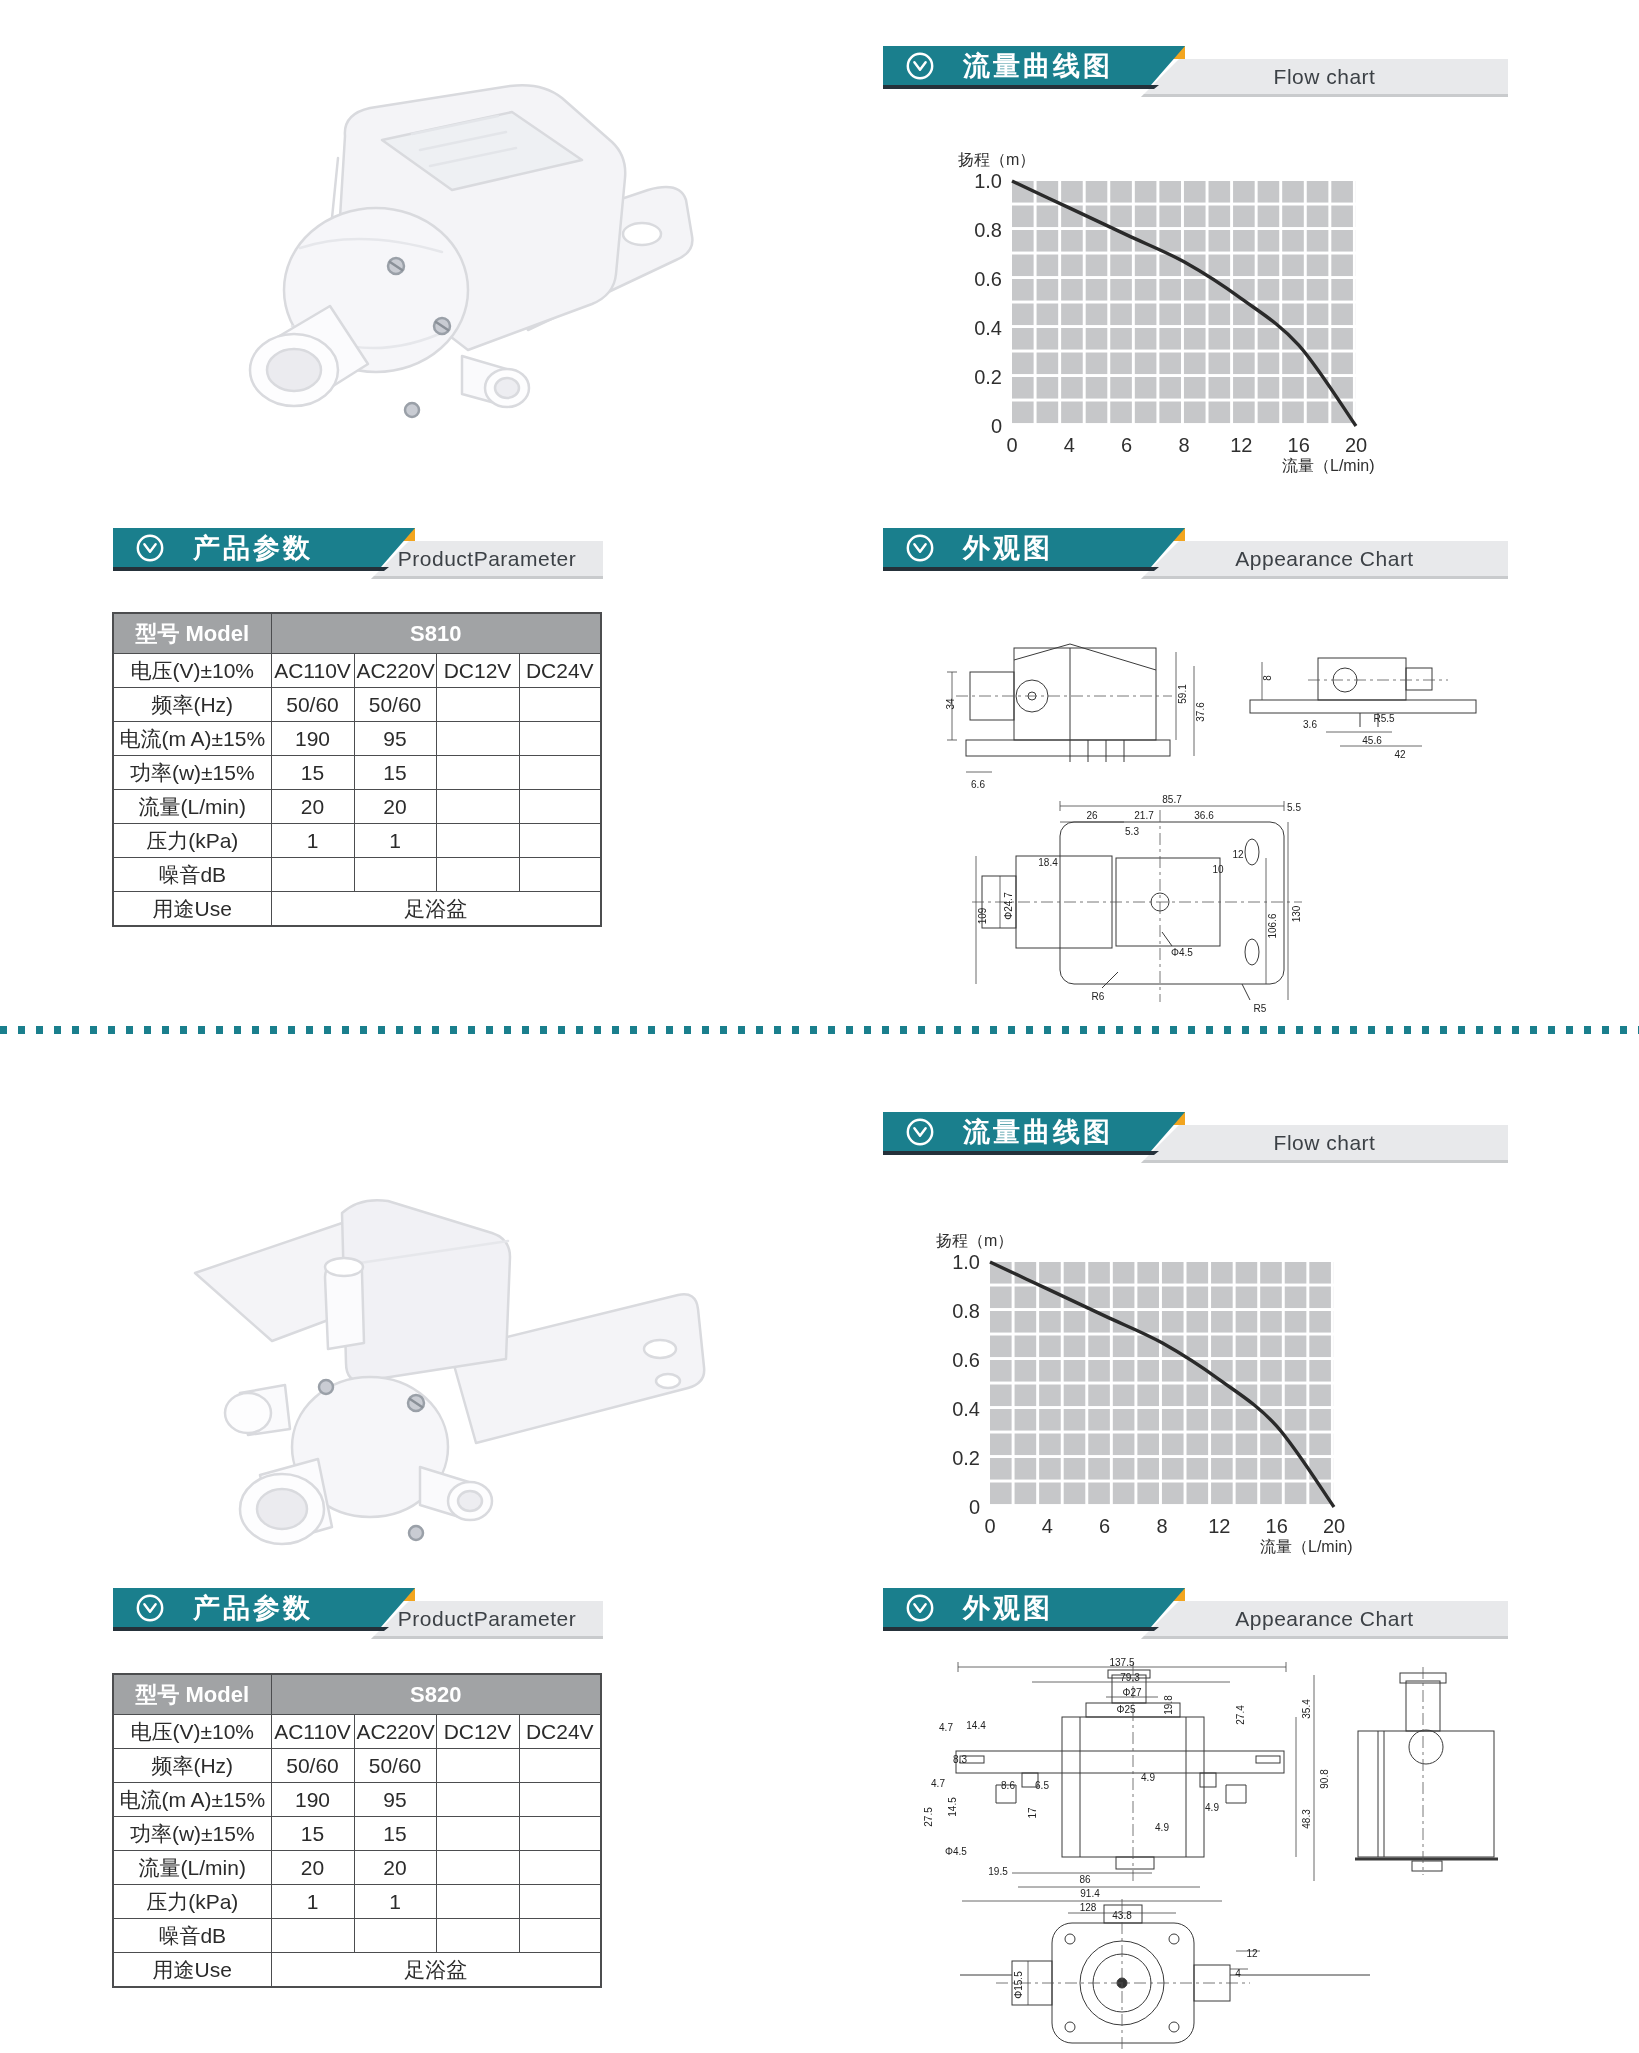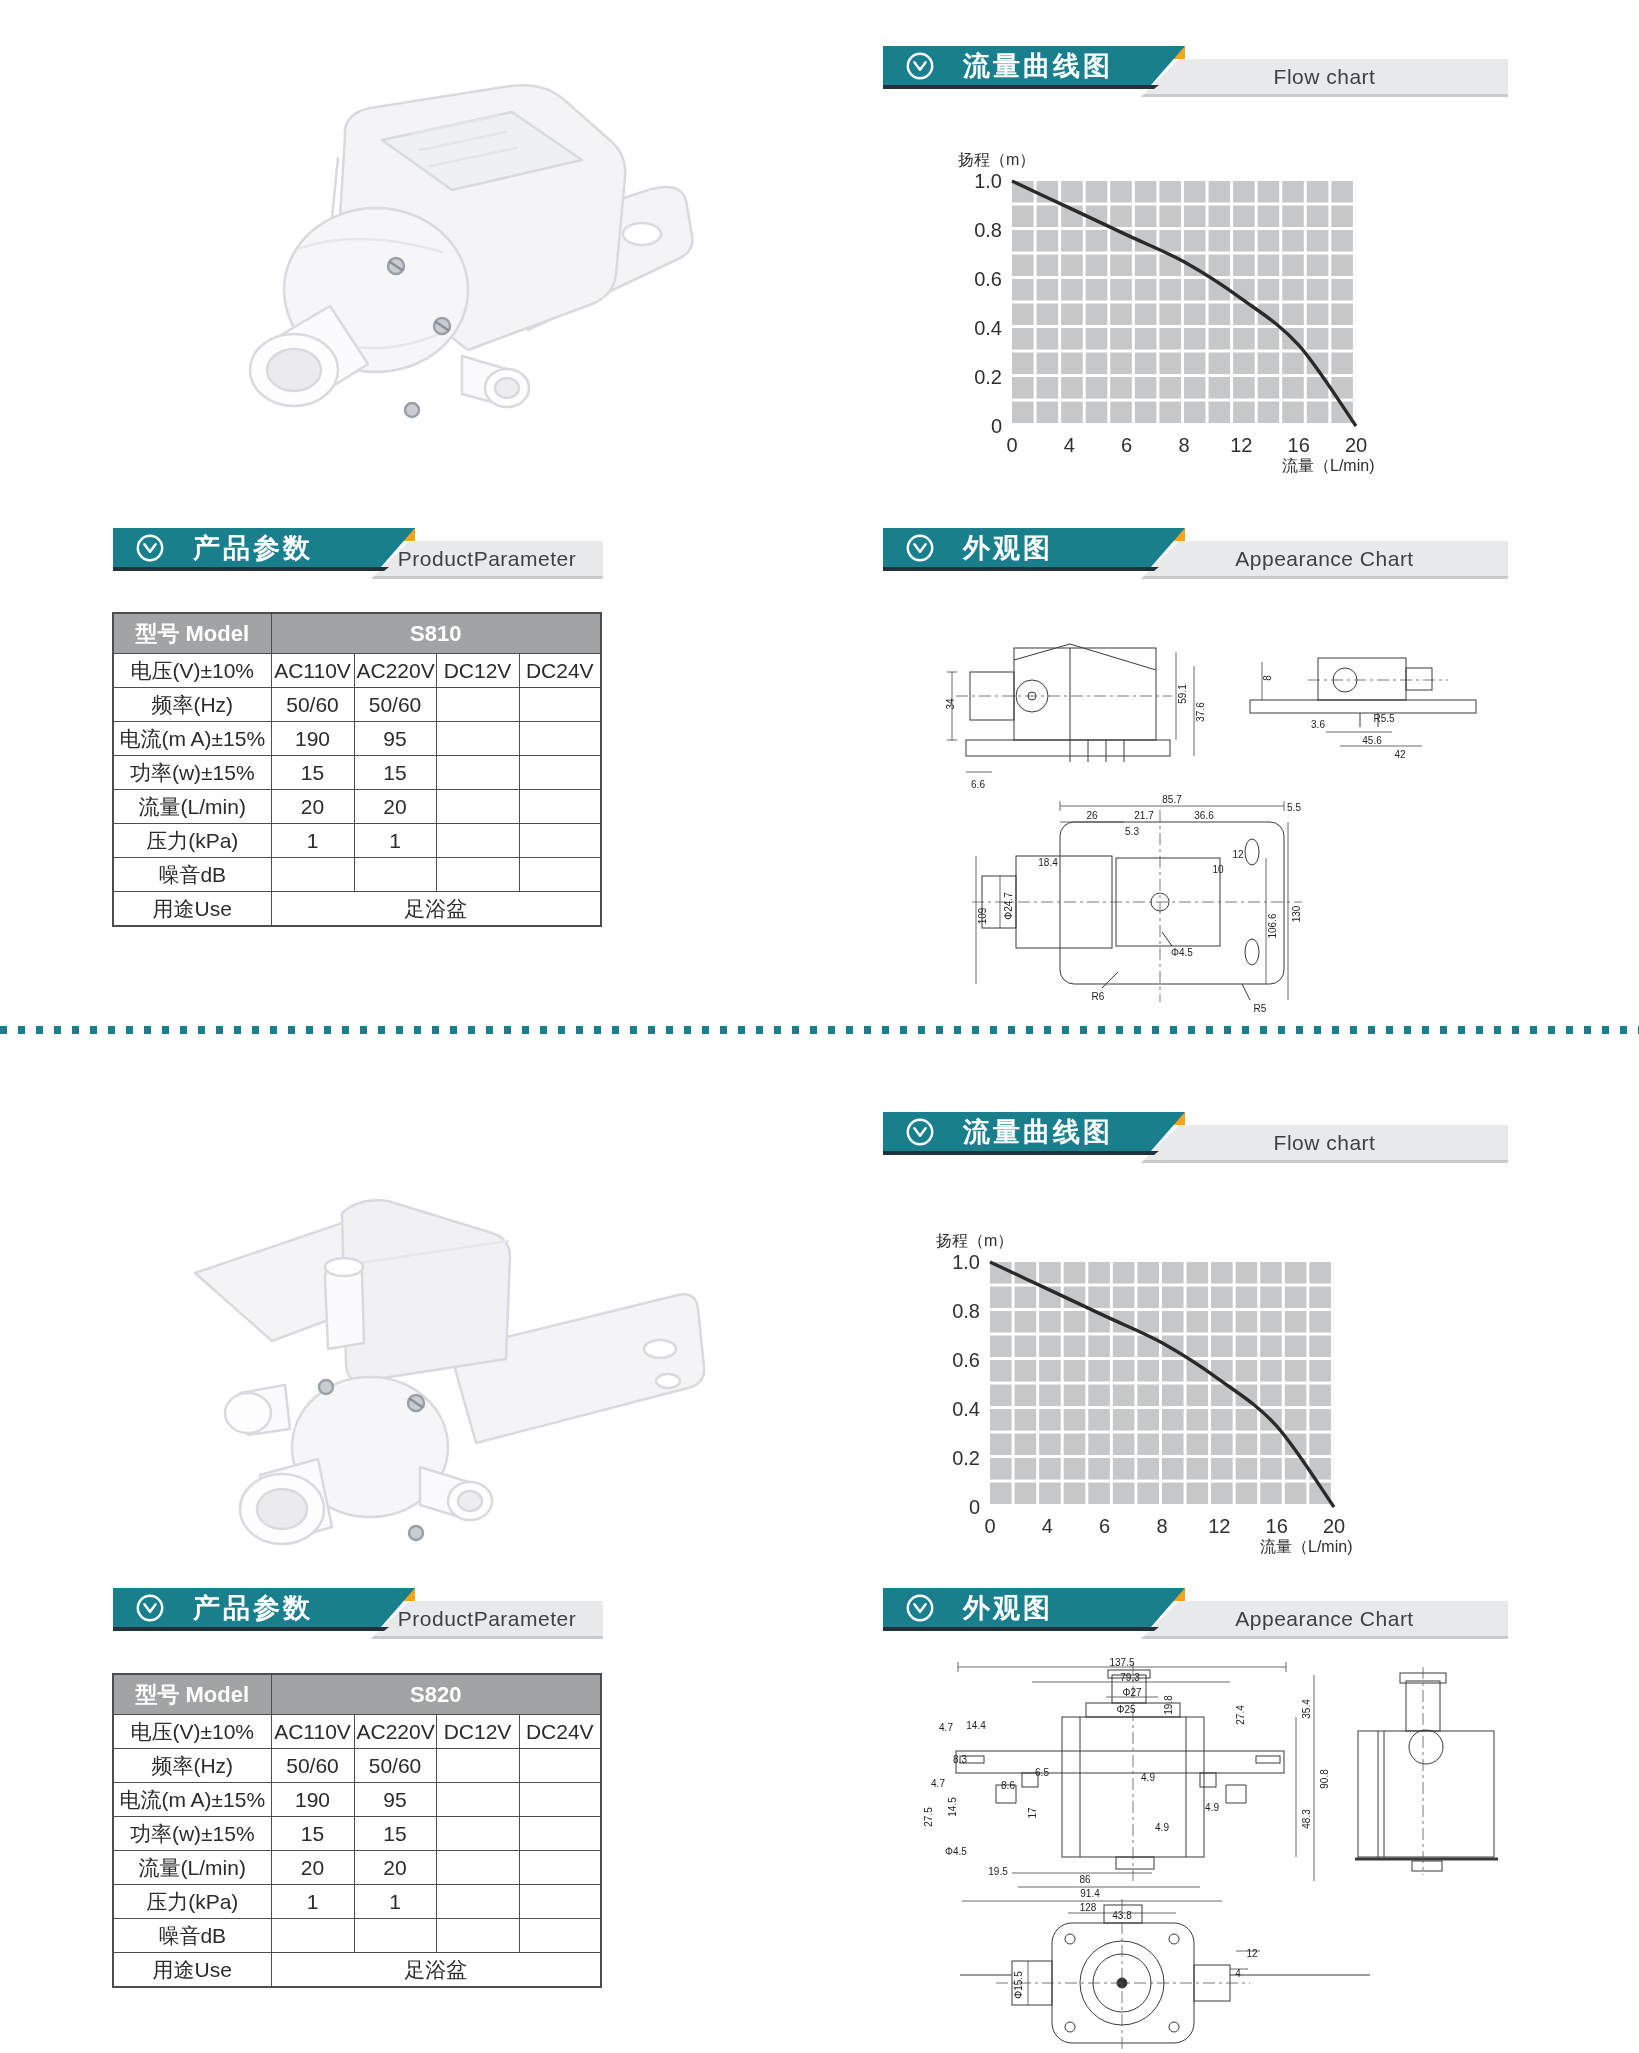--- a/index.html
+++ b/index.html
@@ -293,21 +293,21 @@
         <line x1="56" y1="256" x2="56" y2="384"></line>
         <line x1="346" y1="258" x2="346" y2="384"></line>
         <line x1="368" y1="222" x2="368" y2="400"></line>
       </g>
     </svg>
   <span class="dim" style="left: 30px; top: 104px; transform: translate(-50%, -50%) rotate(-90deg);">34</span>
       <span class="dim" style="left: 58px; top: 184px; transform: translate(-50%, -50%);">6.6</span>
       <span class="dim" style="left: 262px; top: 94px; transform: translate(-50%, -50%) rotate(-90deg);">59.1</span>
       <span class="dim" style="left: 280px; top: 112px; transform: translate(-50%, -50%) rotate(-90deg);">37.6</span>
       <span class="dim" style="left: 347px; top: 78px; transform: translate(-50%, -50%) rotate(-90deg);">8</span>
-      <span class="dim" style="left: 398px; top: 124px; transform: translate(-50%, -50%);">3.6</span>
+      <span class="dim" style="left: 390px; top: 124px; transform: translate(-50%, -50%);">3.6</span>
       <span class="dim" style="left: 464px; top: 118px; transform: translate(-50%, -50%);">R5.5</span>
       <span class="dim" style="left: 452px; top: 140px; transform: translate(-50%, -50%);">45.6</span>
       <span class="dim" style="left: 480px; top: 154px; transform: translate(-50%, -50%);">42</span>
       <span class="dim" style="left: 252px; top: 199px; transform: translate(-50%, -50%);">85.7</span>
       <span class="dim" style="left: 172px; top: 215px; transform: translate(-50%, -50%); text-align: center;">26</span>
       <span class="dim" style="left: 224px; top: 215px; transform: translate(-50%, -50%);">21.7</span>
       <span class="dim" style="left: 284px; top: 215px; transform: translate(-50%, -50%);">36.6</span>
       <span class="dim" style="left: 212px; top: 231px; transform: translate(-50%, -50%);">5.3</span>
       <span class="dim" style="left: 374px; top: 207px; transform: translate(-50%, -50%);">5.5</span>
       <span class="dim" style="left: 318px; top: 254px; transform: translate(-50%, -50%);">12</span>
@@ -573,21 +573,21 @@
       <span class="dim" style="left: 406px; top: 54px; transform: translate(-50%, -50%) rotate(-90deg);">35.4</span>
       <span class="dim" style="left: 424px; top: 124px; transform: translate(-50%, -50%) rotate(-90deg);">90.8</span>
       <span class="dim" style="left: 406px; top: 164px; transform: translate(-50%, -50%) rotate(-90deg);">48.3</span>
       <span class="dim" style="left: 46px; top: 72px; transform: translate(-50%, -50%);">4.7</span>
       <span class="dim" style="left: 76px; top: 70px; transform: translate(-50%, -50%); text-align: right;">14.4</span>
       <span class="dim" style="left: 60px; top: 104px; transform: translate(-50%, -50%);">8.3</span>
       <span class="dim" style="left: 38px; top: 128px; transform: translate(-50%, -50%);">4.7</span>
       <span class="dim" style="left: 28px; top: 162px; transform: translate(-50%, -50%) rotate(-90deg);">27.5</span>
       <span class="dim" style="left: 52px; top: 152px; transform: translate(-50%, -50%) rotate(-90deg);">14.5</span>
       <span class="dim" style="left: 108px; top: 130px; transform: translate(-50%, -50%);">8.6</span>
-      <span class="dim" style="left: 142px; top: 117px; transform: translate(-50%, -50%);">6.5</span>
+      <span class="dim" style="left: 142px; top: 130px; transform: translate(-50%, -50%);">6.5</span>
       <span class="dim" style="left: 132px; top: 158px; transform: translate(-50%, -50%) rotate(-90deg);">17</span>
       <span class="dim" style="left: 248px; top: 122px; transform: translate(-50%, -50%);">4.9</span>
       <span class="dim" style="left: 312px; top: 152px; transform: translate(-50%, -50%);">4.9</span>
       <span class="dim" style="left: 262px; top: 172px; transform: translate(-50%, -50%);">4.9</span>
       <span class="dim" style="left: 56px; top: 196px; transform: translate(-50%, -50%);">Φ4.5</span>
       <span class="dim" style="left: 98px; top: 216px; transform: translate(-50%, -50%);">19.5</span>
       <span class="dim" style="left: 185px; top: 224px; transform: translate(-50%, -50%);">86</span>
       <span class="dim" style="left: 190px; top: 238px; transform: translate(-50%, -50%);">91.4</span>
       <span class="dim" style="left: 188px; top: 252px; transform: translate(-50%, -50%);">128</span>
       <span class="dim" style="left: 222px; top: 260px; transform: translate(-50%, -50%);">43.8</span>

